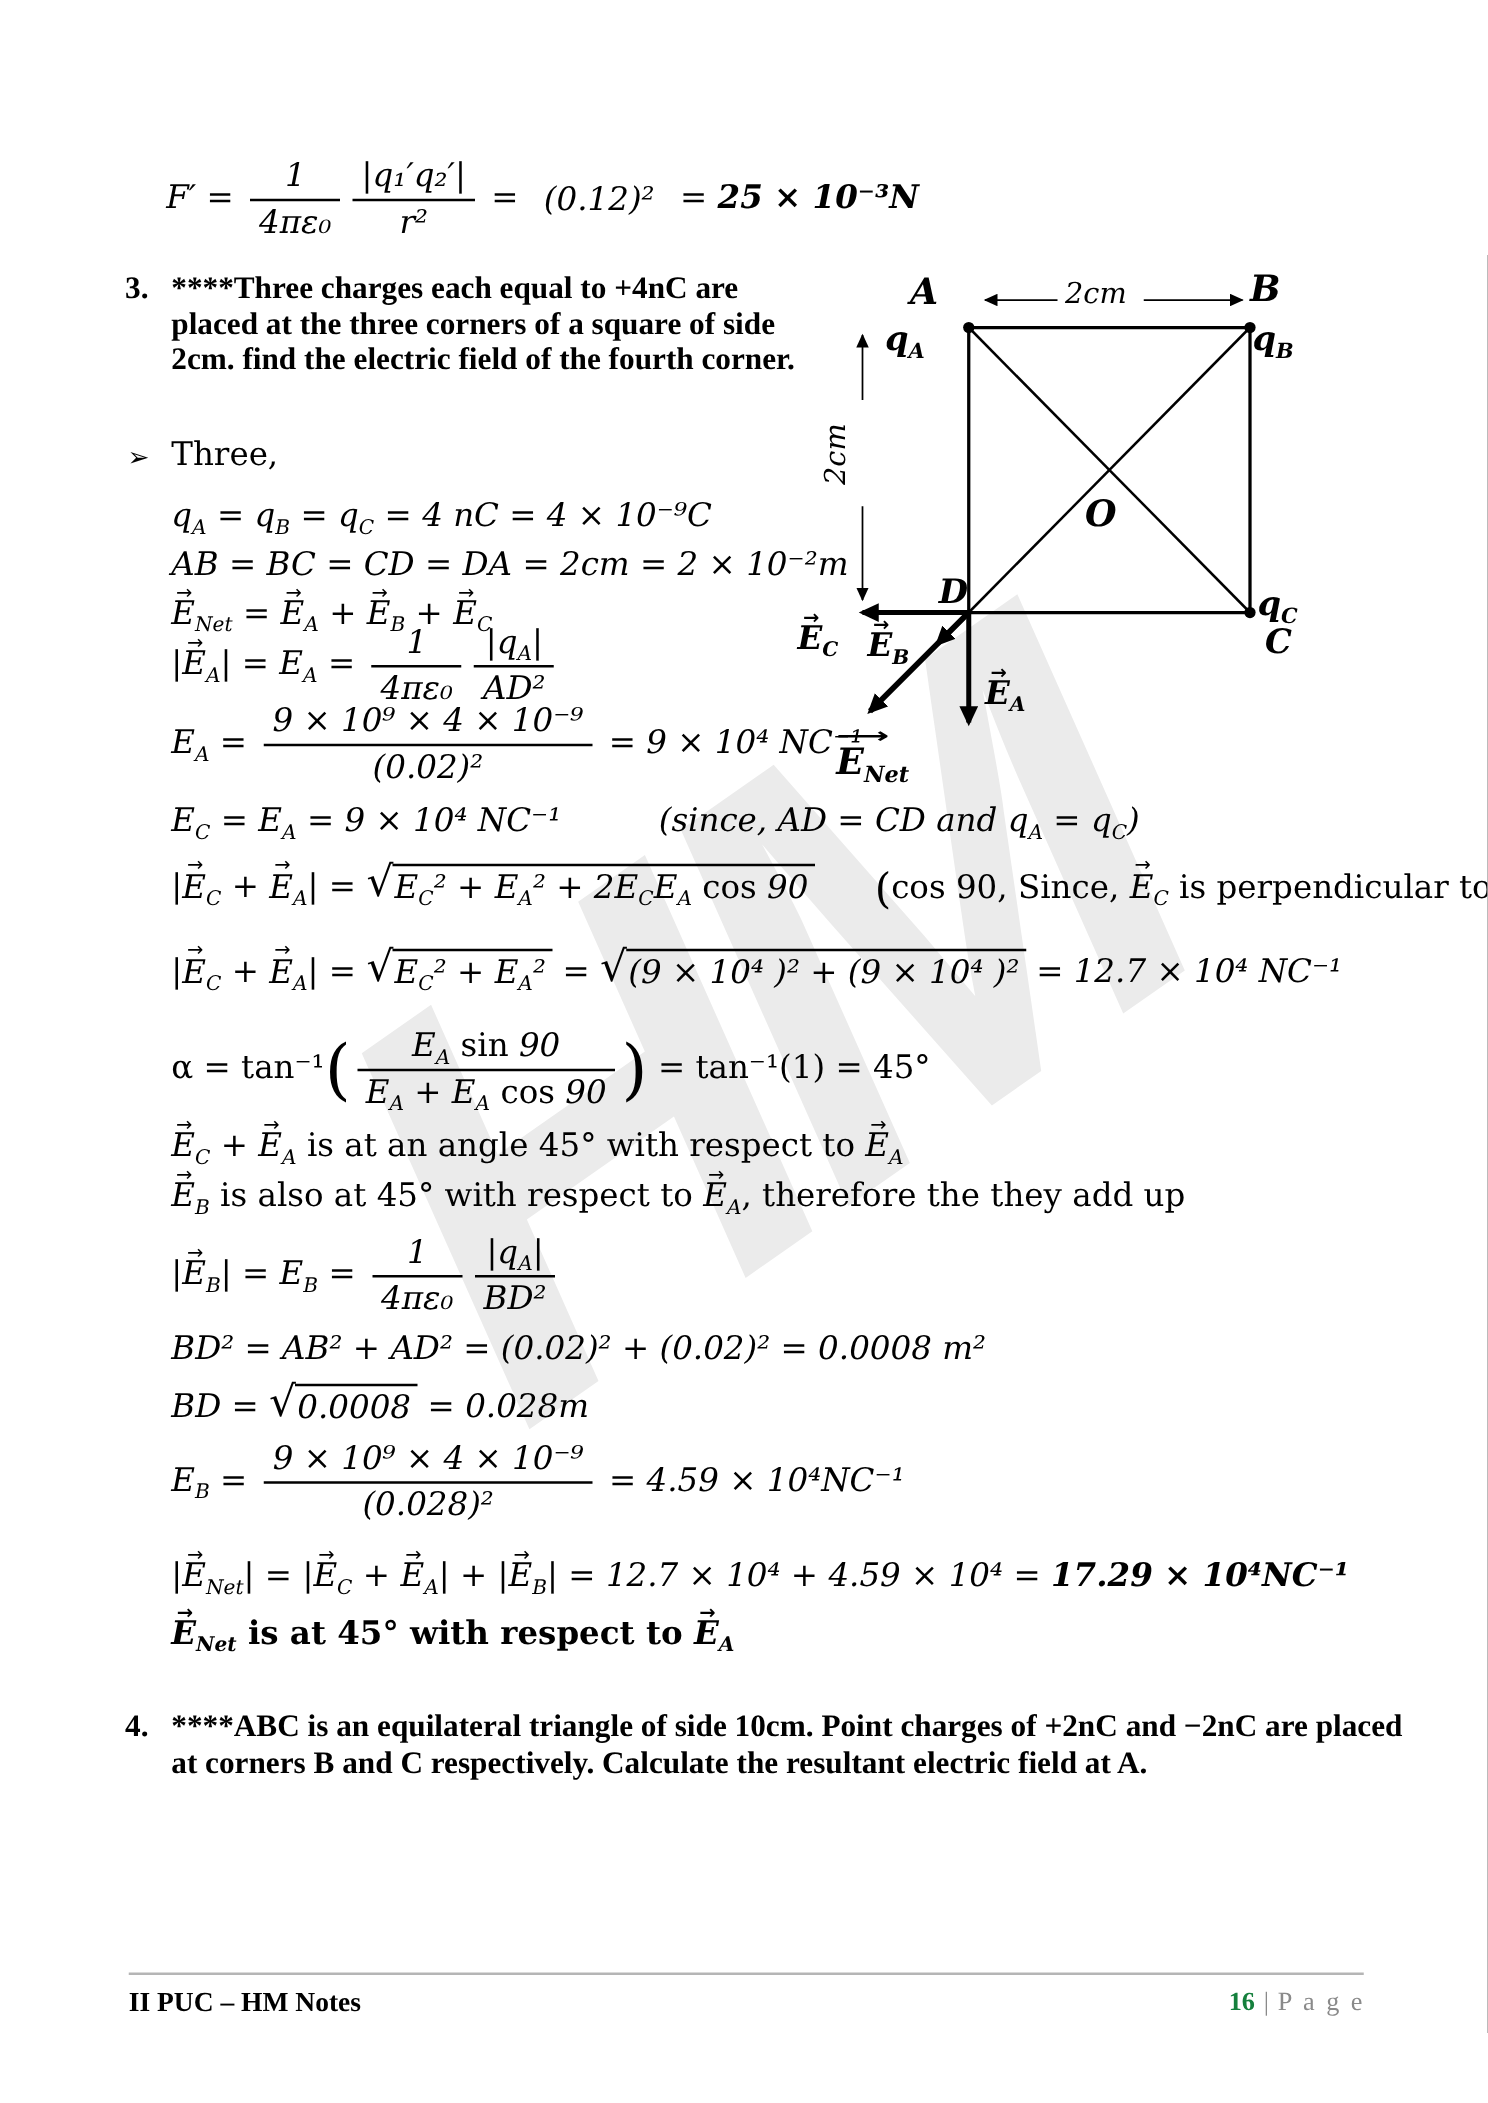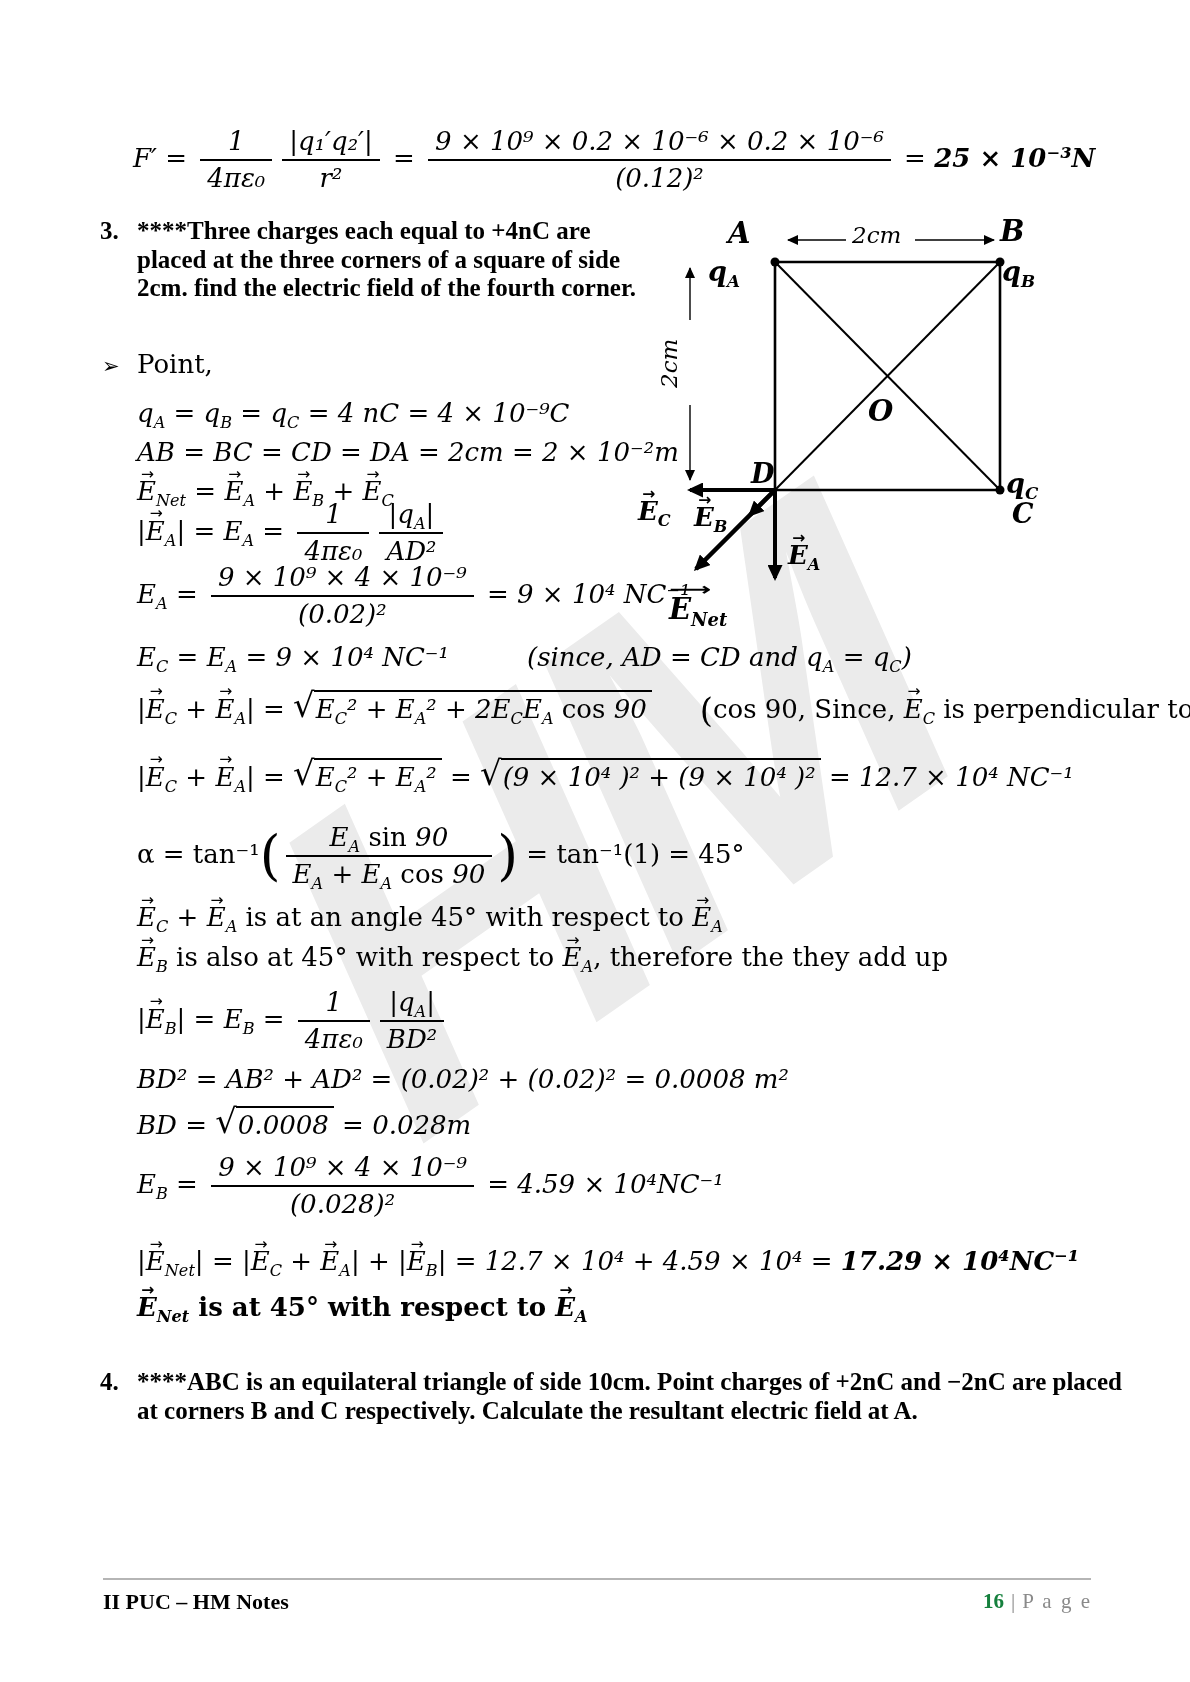--- a/index.html
+++ b/index.html
@@ -54,31 +54,31 @@
   .psep{color:#8a8a8a;margin:0 7px;}
   .pword{color:#8a8a8a;letter-spacing:2px;}
 </style>
 </head>
 <body>
 
 <div class="page">
 
   <div class="wm">HM</div>
 
-  <div class="eq" style="left:133px;top:126px;">F′ = <span class="f"><span class="t">1</span><span class="b">4πε₀</span></span><span class="f"><span class="t">|q₁′q₂′|</span><span class="b">r²</span></span> = <span class="f"><span class="t">9 × 10⁹ × 0.2 × 10⁻⁶ × 0.2 × 10⁻⁶</span><span class="b">(0.12)²</span></span> = <b>25 × 10⁻³N</b></div>
+  <div class="eq" style="left:133px;top:126px;">F′ = <span class="f"><span class="t">1</span><span class="b">4πε₀</span></span><span class="f"><span class="t">|q₁′q₂′|</span><span class="b">r²</span></span> = <span class="f"><span class="b">(0.12)²</span></span> = <b>25 × 10⁻³N</b></div>
 
   <div class="hnum" style="top:217px;">3.</div>
   <div class="htext" style="top:217px;width:540px;">
     <div>****Three charges each equal to +4nC are</div>
     <div>placed at the three corners of a square of side</div>
     <div>2cm. find the electric field of the fourth corner.</div>
   </div>
 
   <div class="bullet">➢</div>
-  <div class="given">Point,</div>
+  <div class="given">Three,</div>
 
   <div class="eq" style="top:398px;">q<sub>A</sub> = q<sub>B</sub> = q<sub>C</sub> = 4 nC = 4 × 10⁻⁹C</div>
   <div class="eq" style="top:437px;">AB = BC = CD = DA = 2cm = 2 × 10⁻²m</div>
   <div class="eq" style="top:476px;"><span class="v">E</span><sub>Net</sub> = <span class="v">E</span><sub>A</sub> + <span class="v">E</span><sub>B</sub> + <span class="v">E</span><sub>C</sub></div>
   <div class="eq" style="top:499px;">|<span class="v">E</span><sub>A</sub>| = E<sub>A</sub> = <span class="f"><span class="t">1</span><span class="b">4πε₀</span></span><span class="f"><span class="t">|q<sub>A</sub>|</span><span class="b">AD²</span></span></div>
   <div class="eq" style="top:562px;">E<sub>A</sub> = <span class="f"><span class="t">9 × 10⁹ × 4 × 10⁻⁹</span><span class="b">(0.02)²</span></span> = 9 × 10⁴ NC⁻¹</div>
   <div class="eq" style="top:642px;">E<sub>C</sub> = E<sub>A</sub> = 9 × 10⁴ NC⁻¹<span class="g1"></span>(since, AD = CD and q<sub>A</sub> = q<sub>C</sub>)</div>
   <div class="eq" style="top:686px;">|<span class="v">E</span><sub>C</sub> + <span class="v">E</span><sub>A</sub>| = <span class="sq">√</span><span class="r">E<sub>C</sub>² + E<sub>A</sub>² + 2E<sub>C</sub>E<sub>A</sub> <span class="u">cos</span> 90</span><span class="g2"></span><span class="u"><span class="mp">(</span>cos 90, Since, <i><span class="v">E</span><sub>C</sub></i> is perpendicular to </span></div>
   <div class="eq" style="top:754px;">|<span class="v">E</span><sub>C</sub> + <span class="v">E</span><sub>A</sub>| = <span class="sq">√</span><span class="r">E<sub>C</sub>² + E<sub>A</sub>²</span> = <span class="sq">√</span><span class="r">(9 × 10⁴ )² + (9 × 10⁴ )²</span> = 12.7 × 10⁴ NC⁻¹</div>
   <div class="eq" style="top:822px;"><span class="u">α = tan⁻¹</span><span class="bp">(</span><span class="f"><span class="t">E<sub>A</sub> <span class="u">sin</span> 90</span><span class="b">E<sub>A</sub> + E<sub>A</sub> <span class="u">cos</span> 90</span></span><span class="bp">)</span> <span class="u">= tan⁻¹(1) = 45°</span></div>

